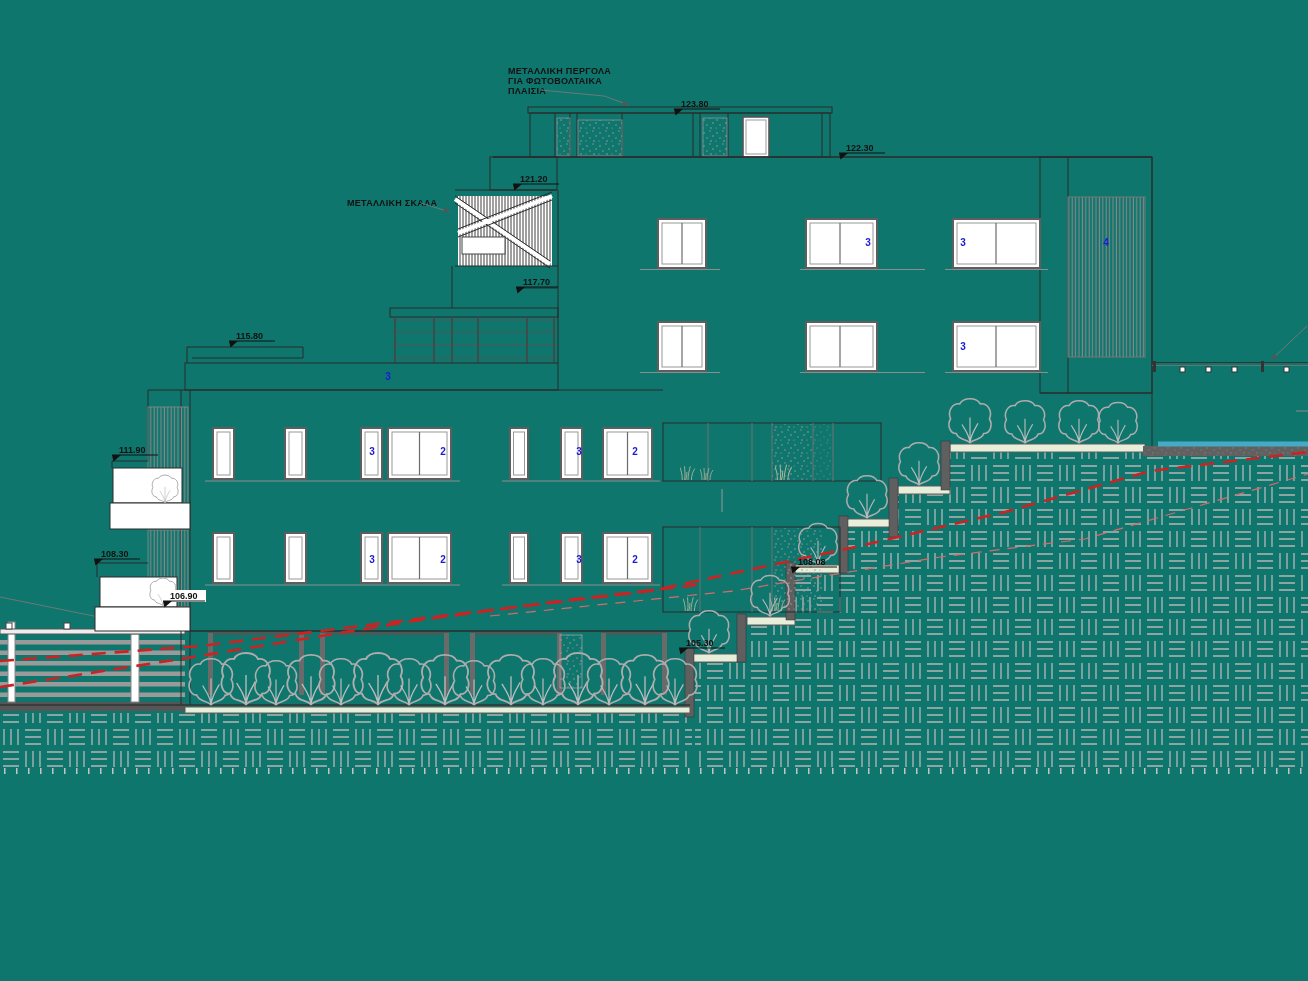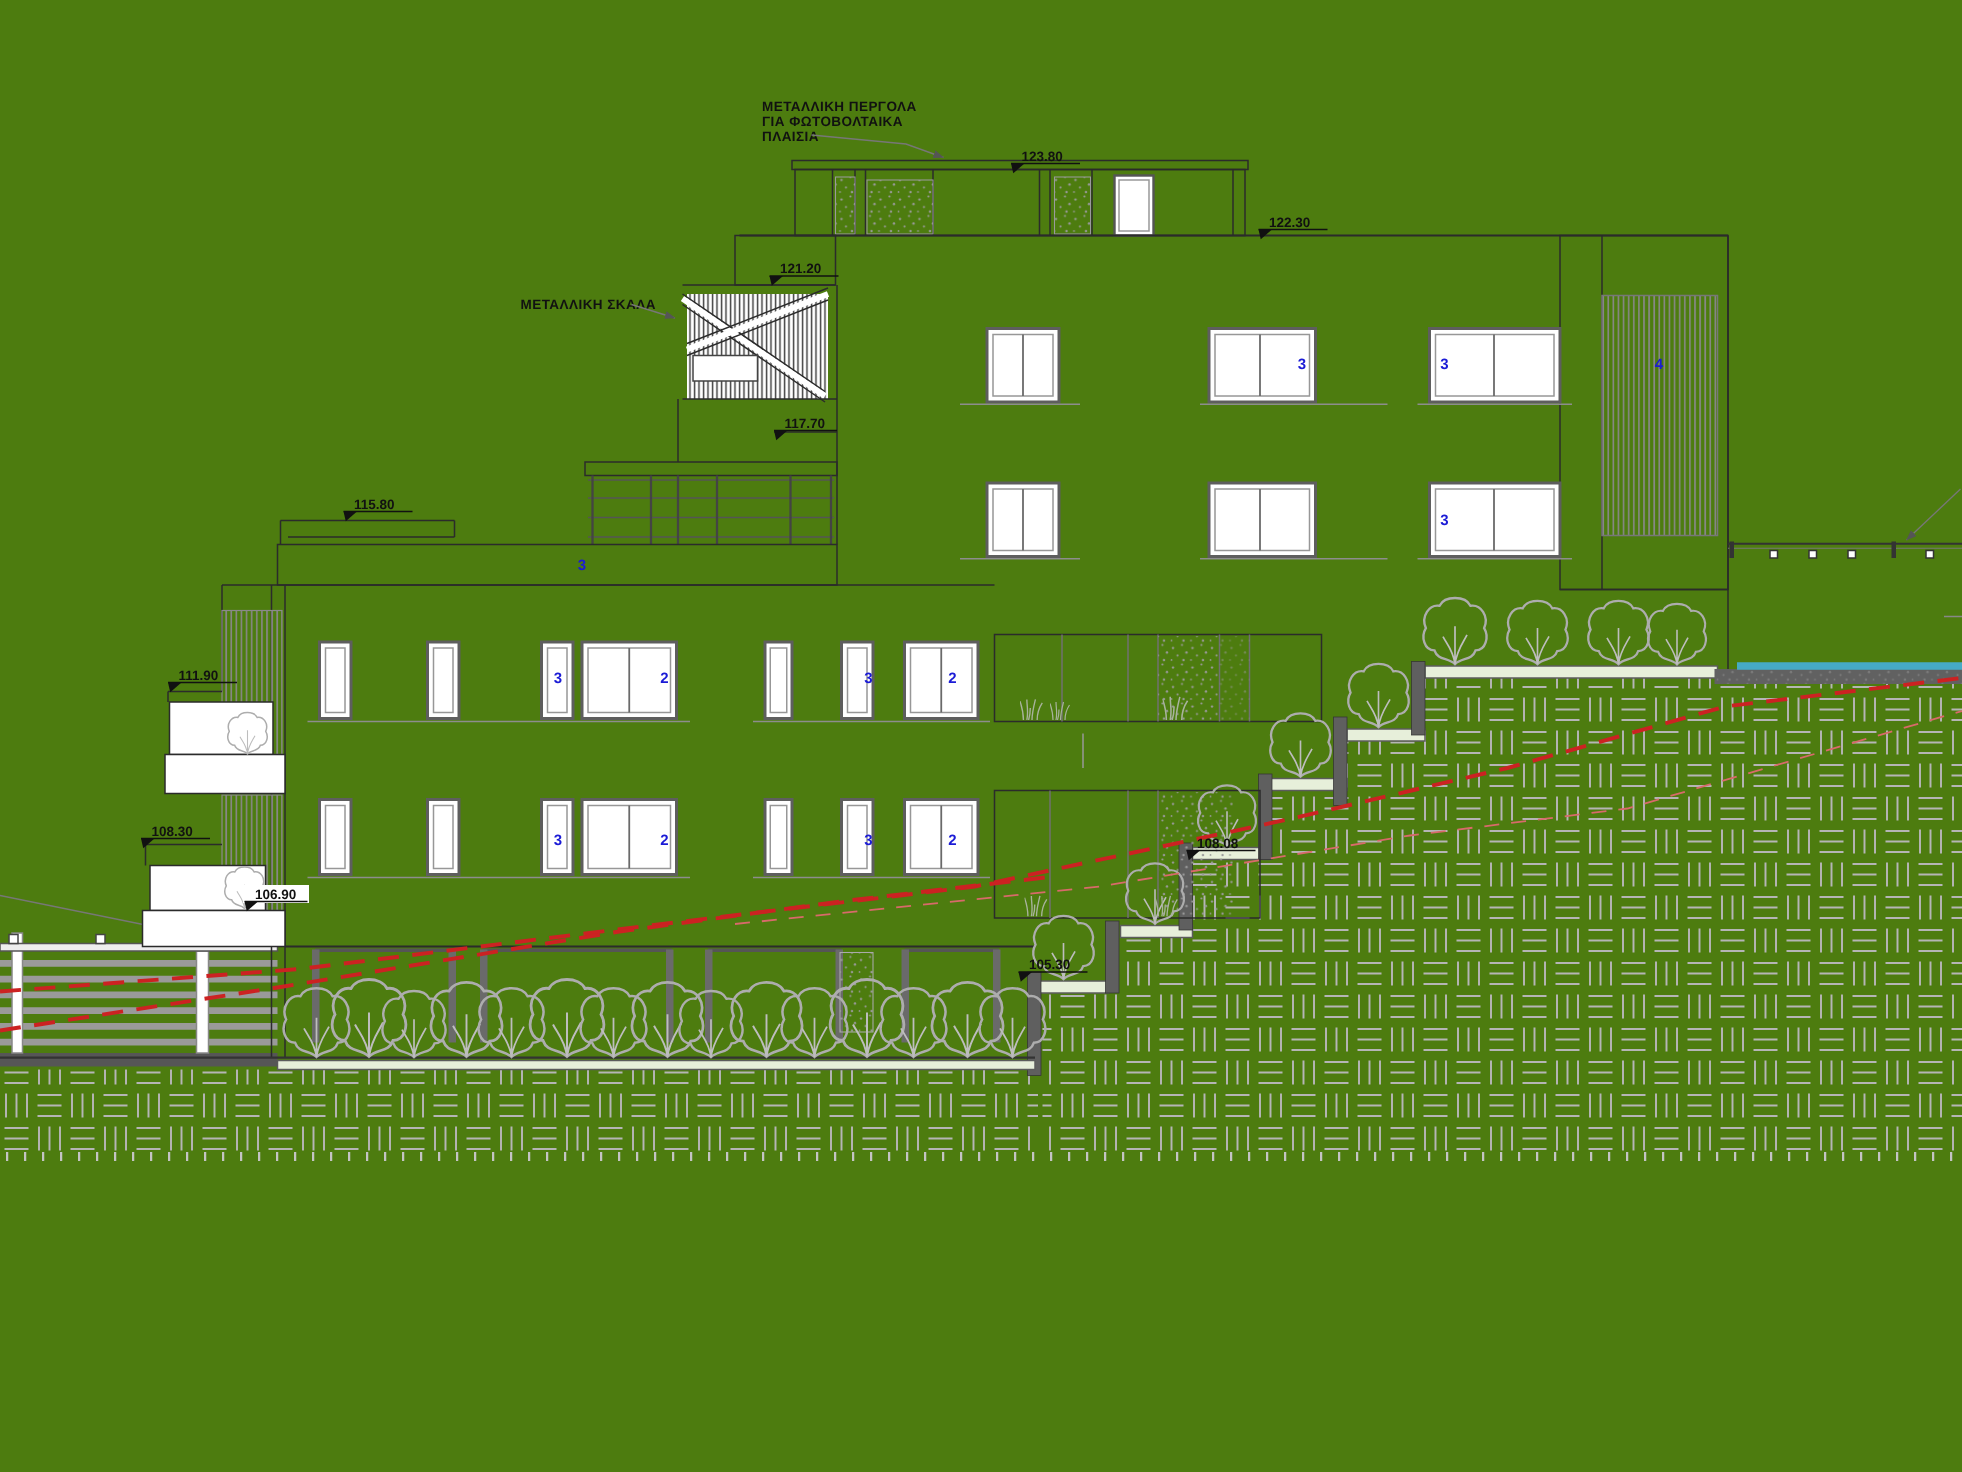--- a/index.html
+++ b/index.html
@@ -1,16 +1,16 @@
 <!DOCTYPE html>
 <html><head>
 <meta charset="utf-8">
 <style>
   html,body{margin:0;padding:0;background:#ffffff;}
-  .stage{position:relative;width:1308px;height:981px;background:#4d7c0f;overflow:hidden;
+  .stage{position:relative;width:1308px;height:981px;background:#0f766e;overflow:hidden;
          font-family:"Liberation Sans", sans-serif;}
   svg{display:block}
   text{font-family:"Liberation Sans", sans-serif;}
   .lvl{font-size:9px;font-weight:700;fill:#111;}
   .grk{font-size:9px;font-weight:700;fill:#111;letter-spacing:.3px;}
   .tag{font-size:10px;font-weight:700;fill:#1b1bd6;text-anchor:middle;}
   .ln{stroke:#2b2b2b;stroke-width:1;fill:none;}
   .lnT{stroke:#2b2b2b;stroke-width:1.4;fill:none;}
   .wo{fill:#fff;stroke:#5e5e5e;stroke-width:2;}
   .wi{fill:#fff;stroke:#979797;stroke-width:1;}

